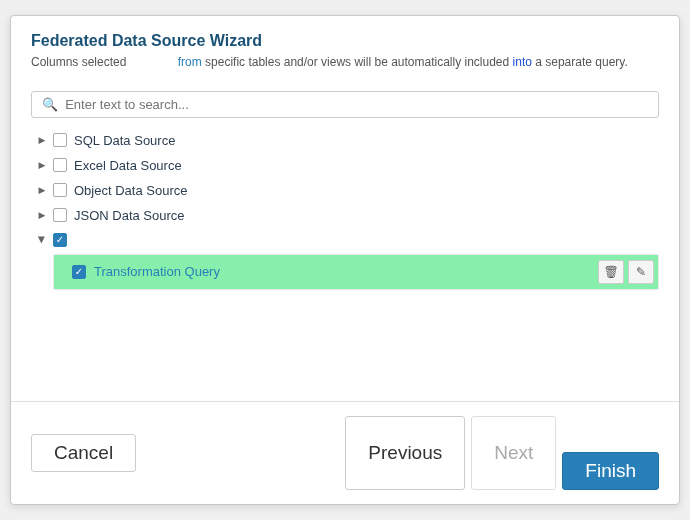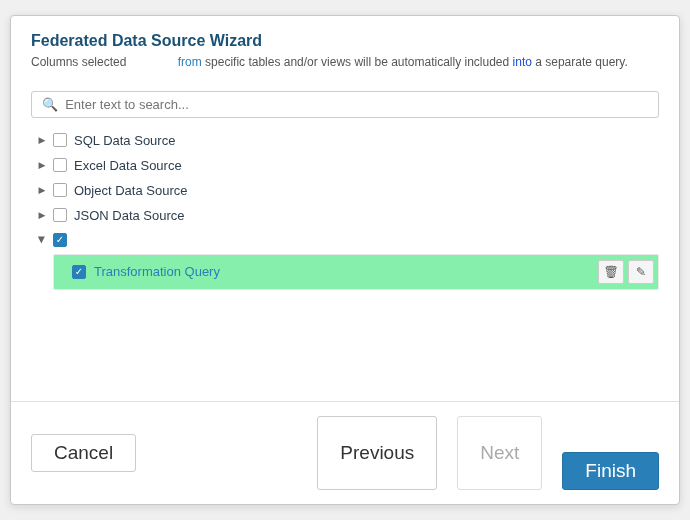--- a/index.html
+++ b/index.html
@@ -173,21 +173,21 @@
     .dialog-footer {
       padding: 14px 20px;
       border-top: 1px solid #e0e0e0;
       display: flex;
       align-items: center;
       justify-content: space-between;
     }
     .footer-left {}
     .footer-right {
       display: flex;
-      gap: 20px;
+      gap: 6px;
     }
     .btn {
       padding: 7px 22px;
       border-radius: 3px;
       font-size: 19px;
       cursor: pointer;
       border: 1px solid #ccc;
       background: #fff;
       color: #333;
     }

